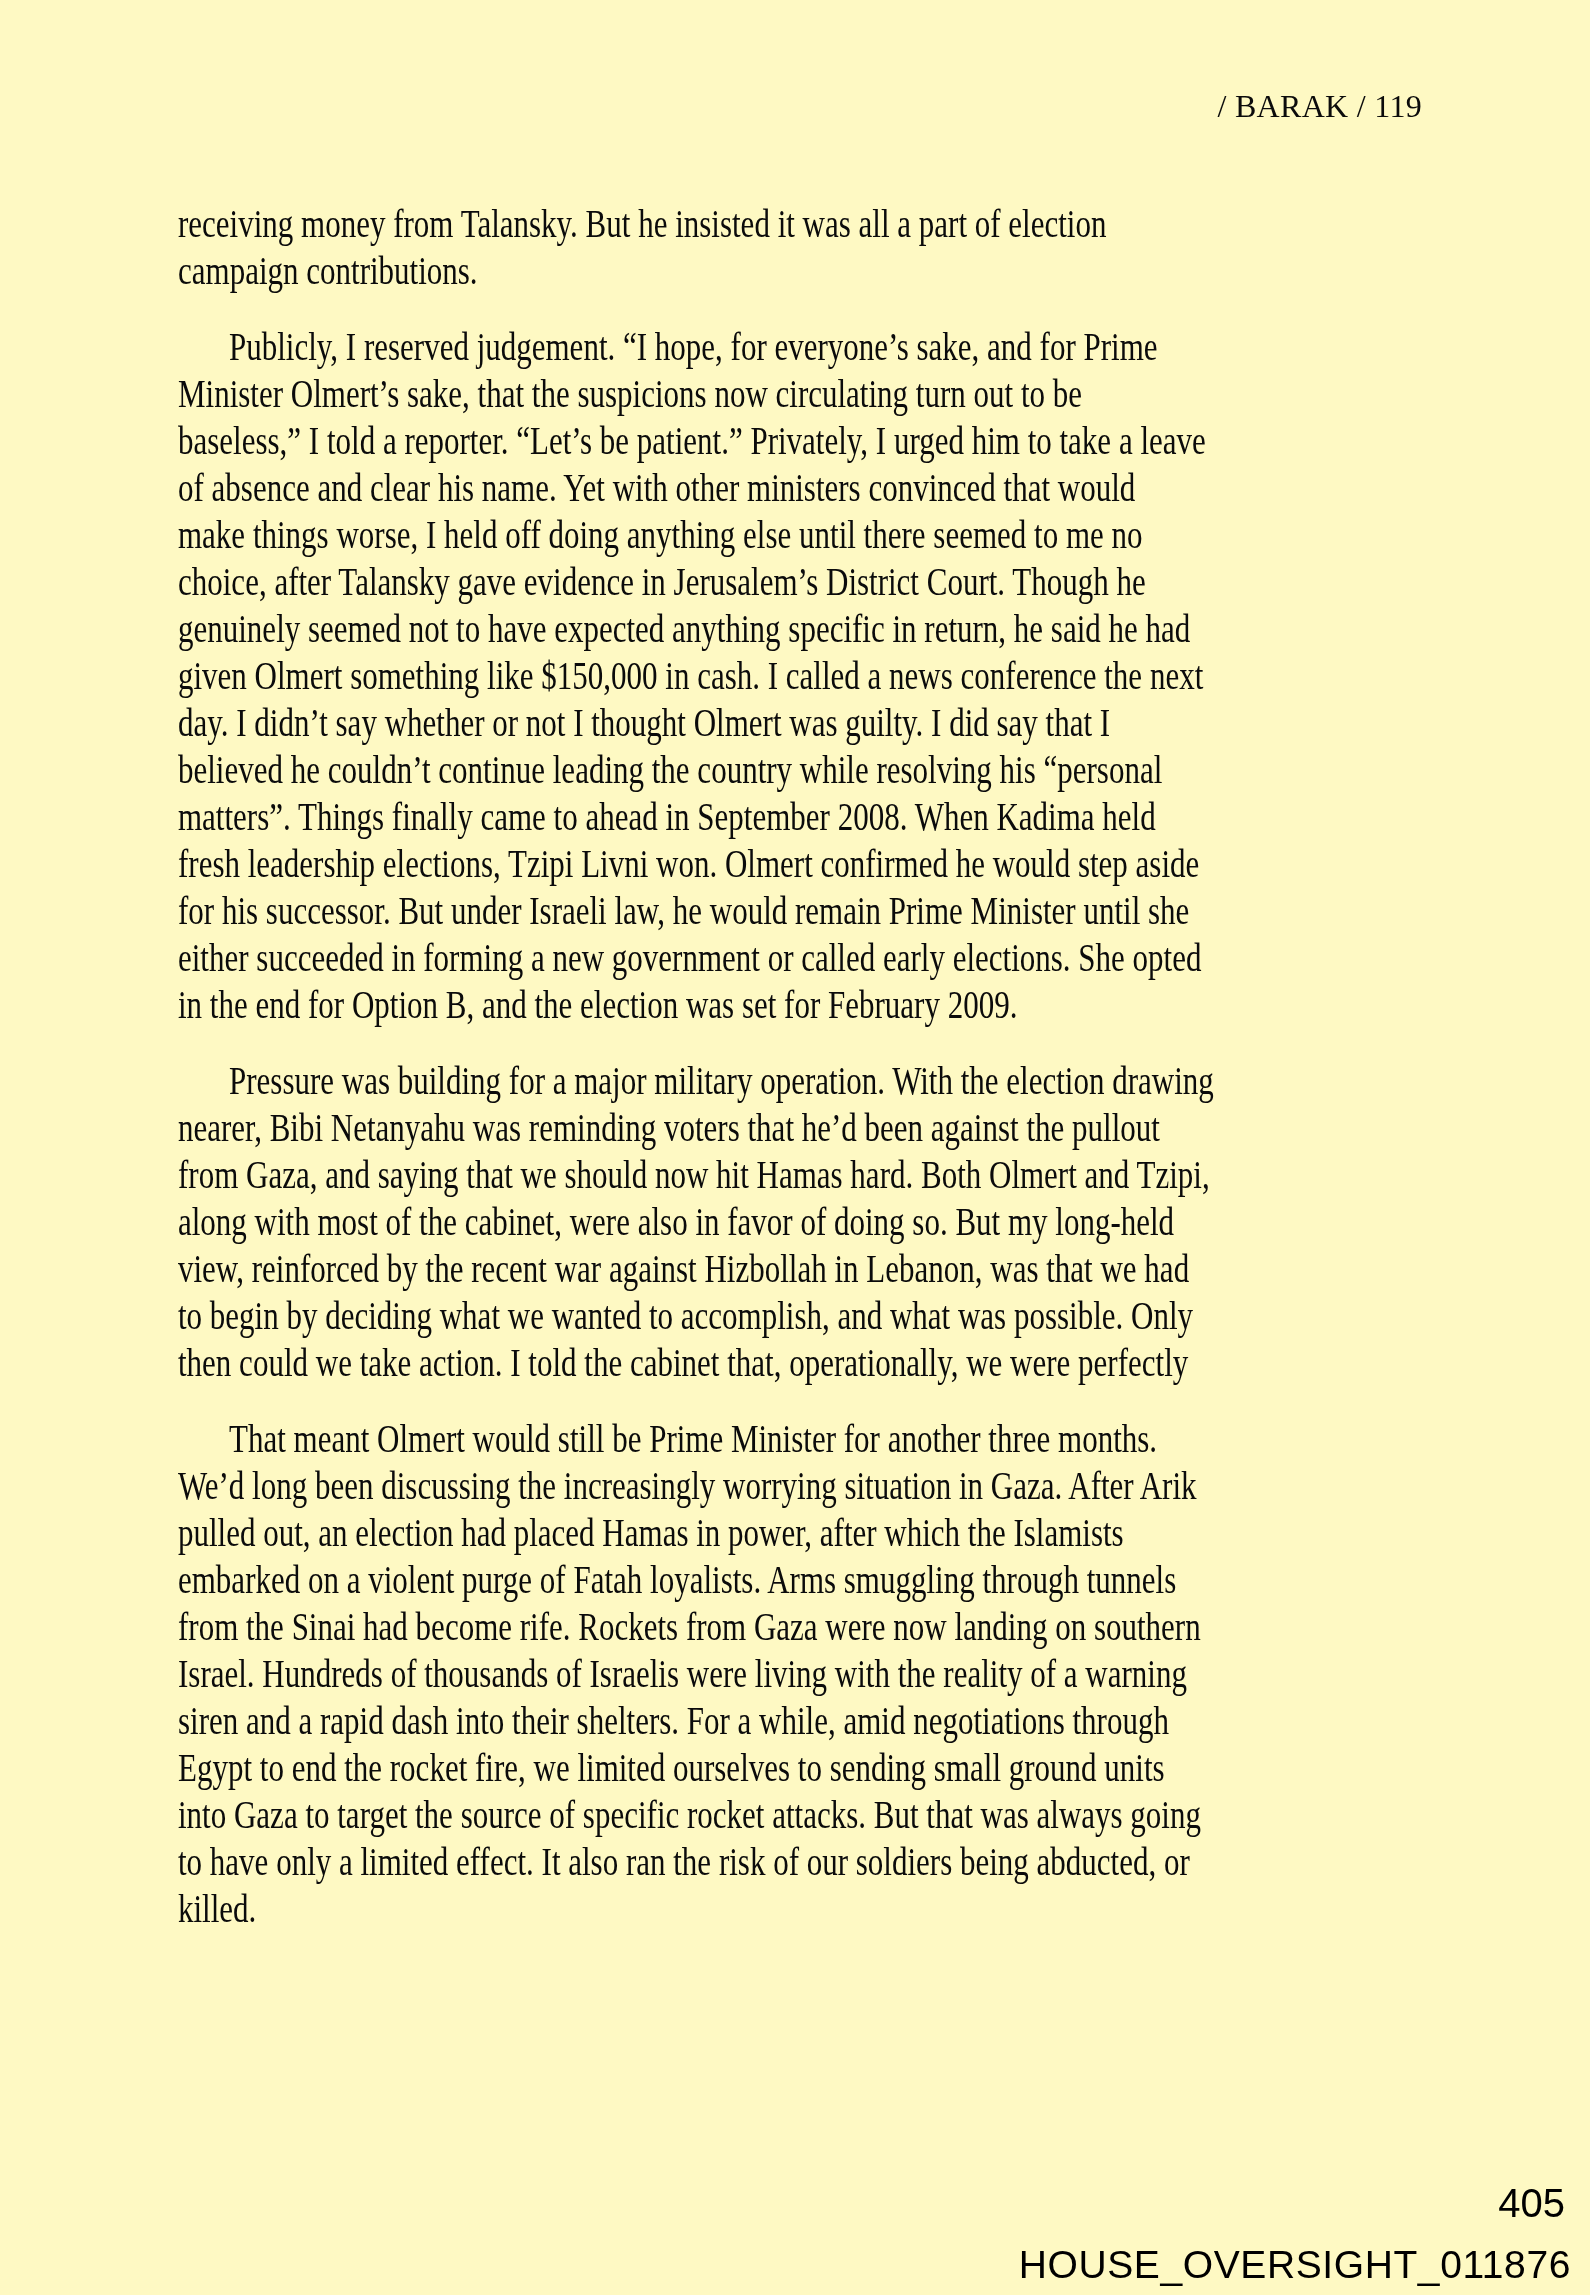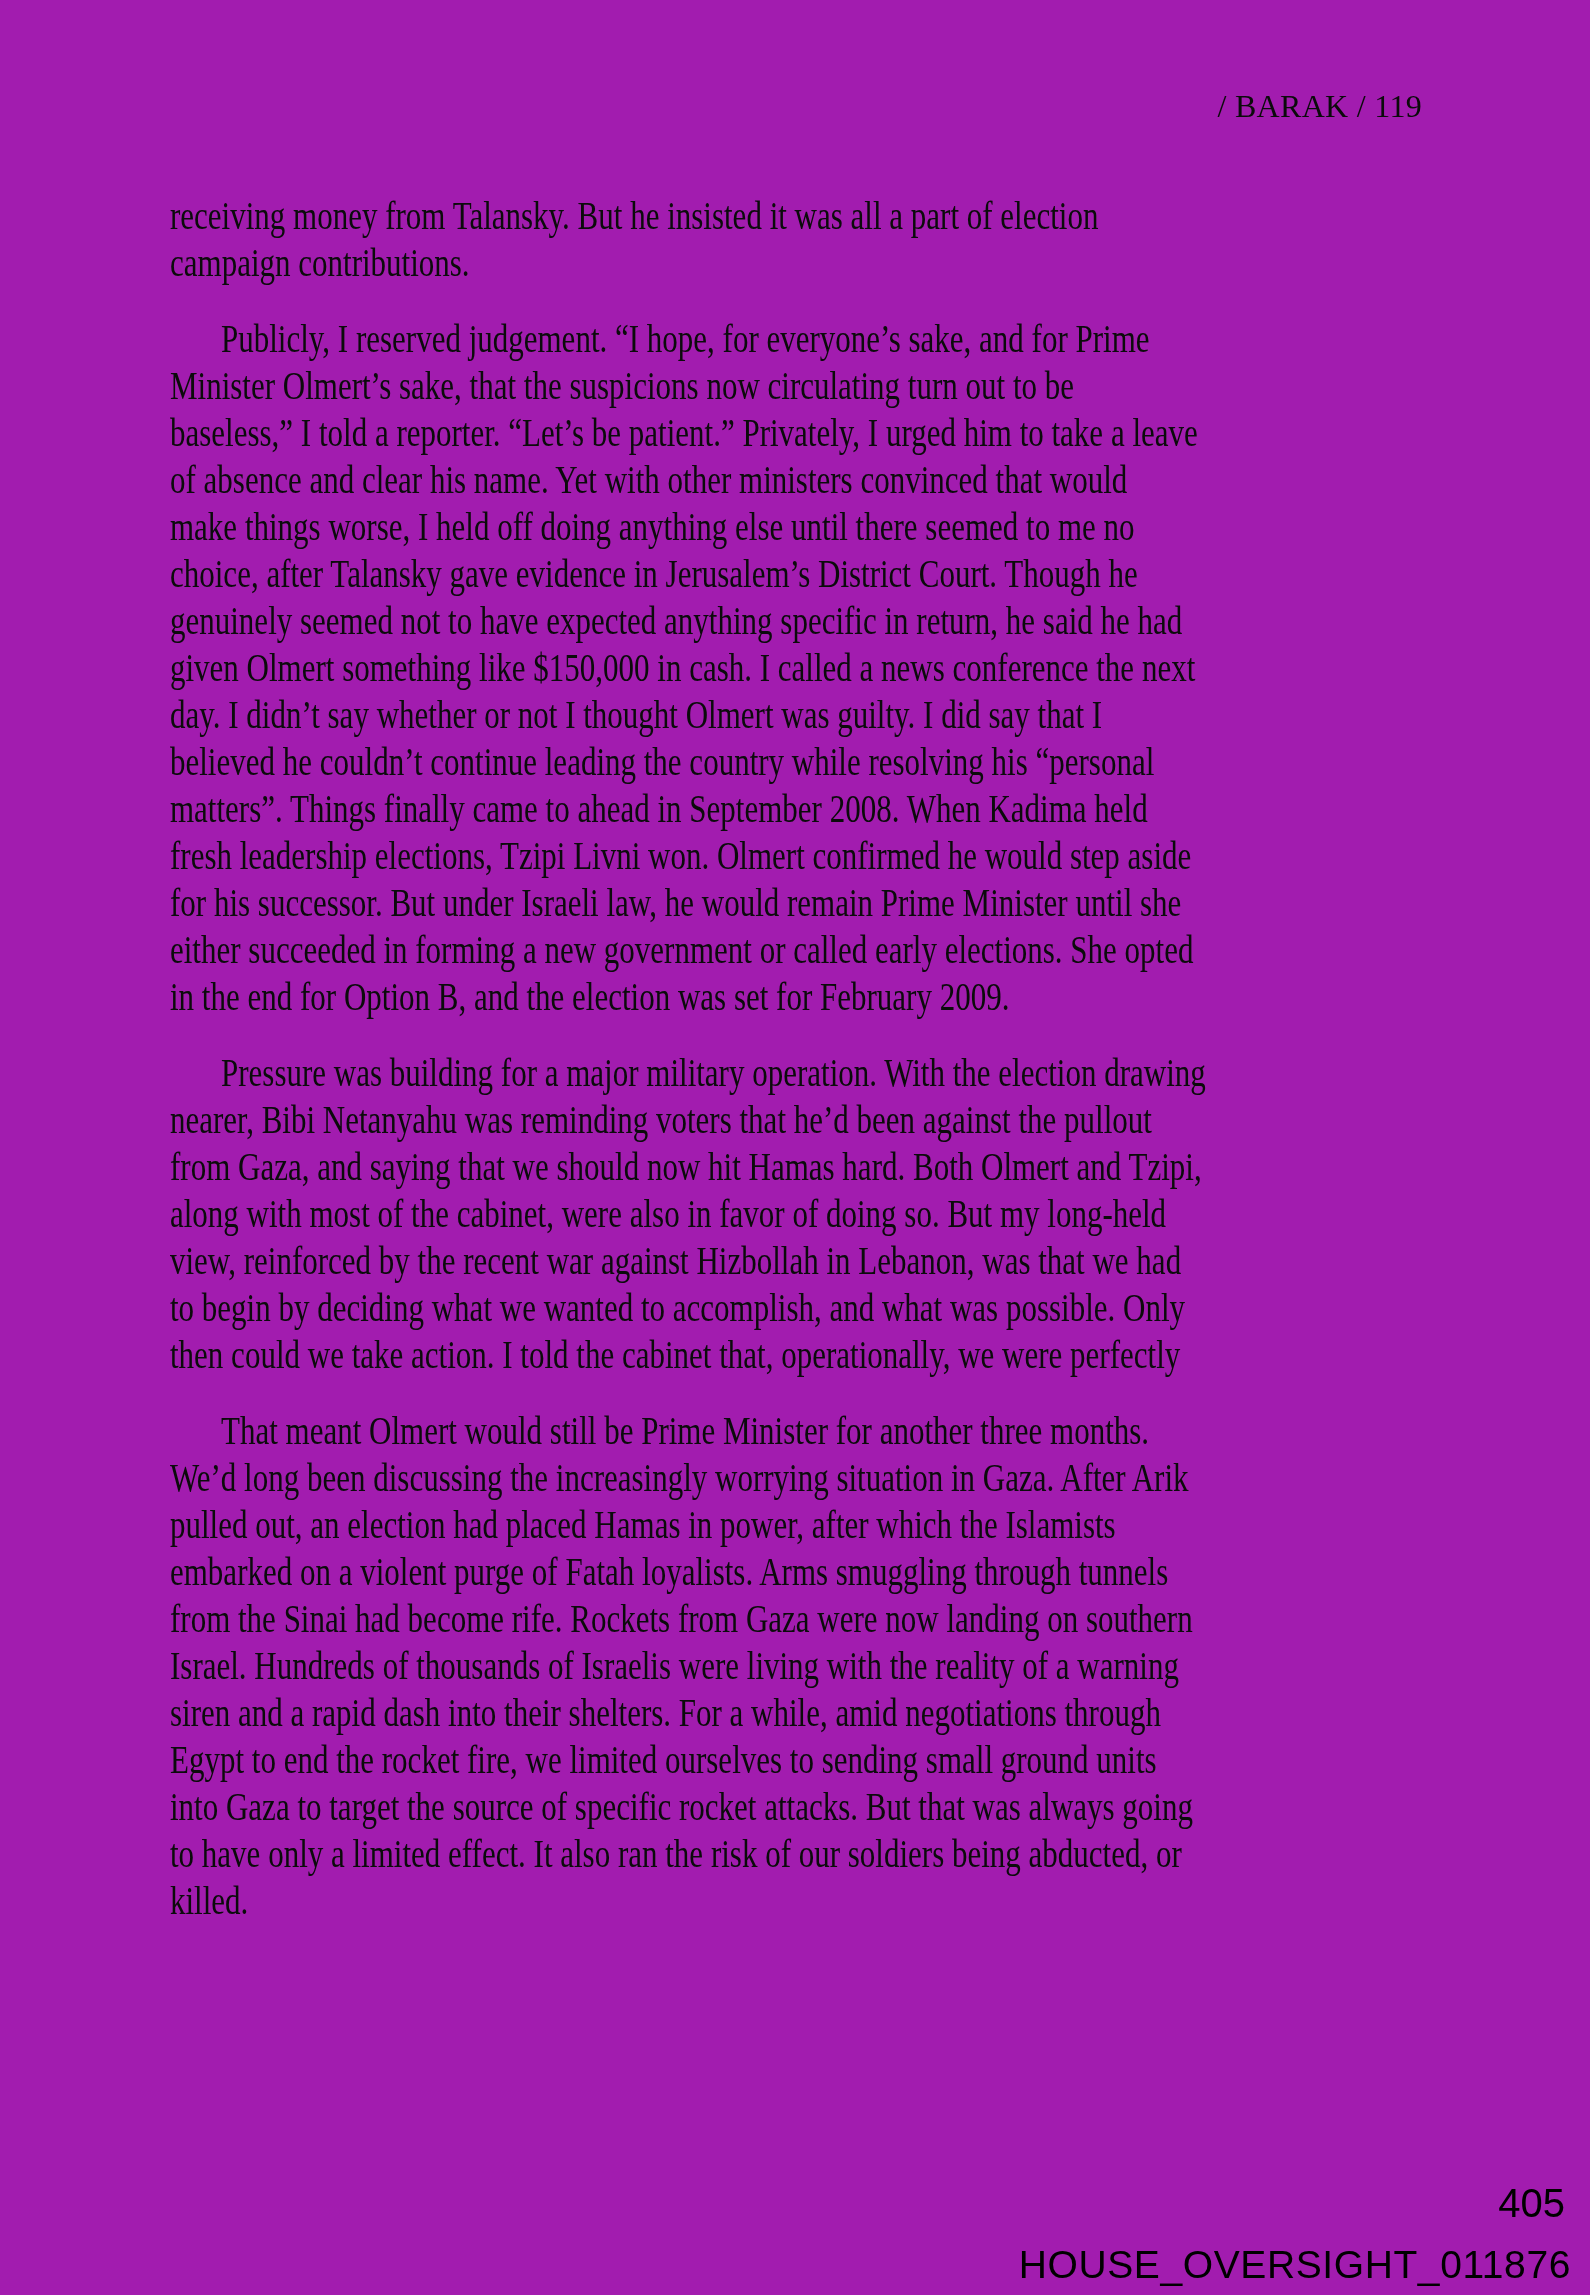--- a/index.html
+++ b/index.html
@@ -1,40 +1,40 @@
 <!DOCTYPE html>
 <html style="font-size:10.3px"><head>
 <meta charset="utf-8">
 <style>
   html, body { margin: 0; padding: 0; background: #e8e8e8; }
   .page {
     position: relative;
     width: 1591px;
     height: 2295px;
-    background: #a21caf;
+    background: #fef9c3;
     font-family: "Liberation Serif", serif;
     color: #0b0b0b;
     overflow: hidden;
   }
   .running-header {
     position: absolute;
     top: 90px;
     right: 169px;
     font-size: 32px;
     line-height: 32px;
     white-space: pre;
     letter-spacing: 0.3px;
   }
   .body-text {
     position: absolute;
     left: 170px;
     top: 192px;
     width: 1283px;
   }
-  .para { margin: 0; padding: 0; }
+  .para { margin: 8px; padding: 0; }
   .para + .para { margin-top: 29px; }
   .line {
     white-space: pre;
     font-size: 31px;
     line-height: 47px;
     height: 47px;
     transform: scaleY(1.3);
     transform-origin: 0 50%;
   }
   .para.indent .line:first-child { text-indent: 51px; }

